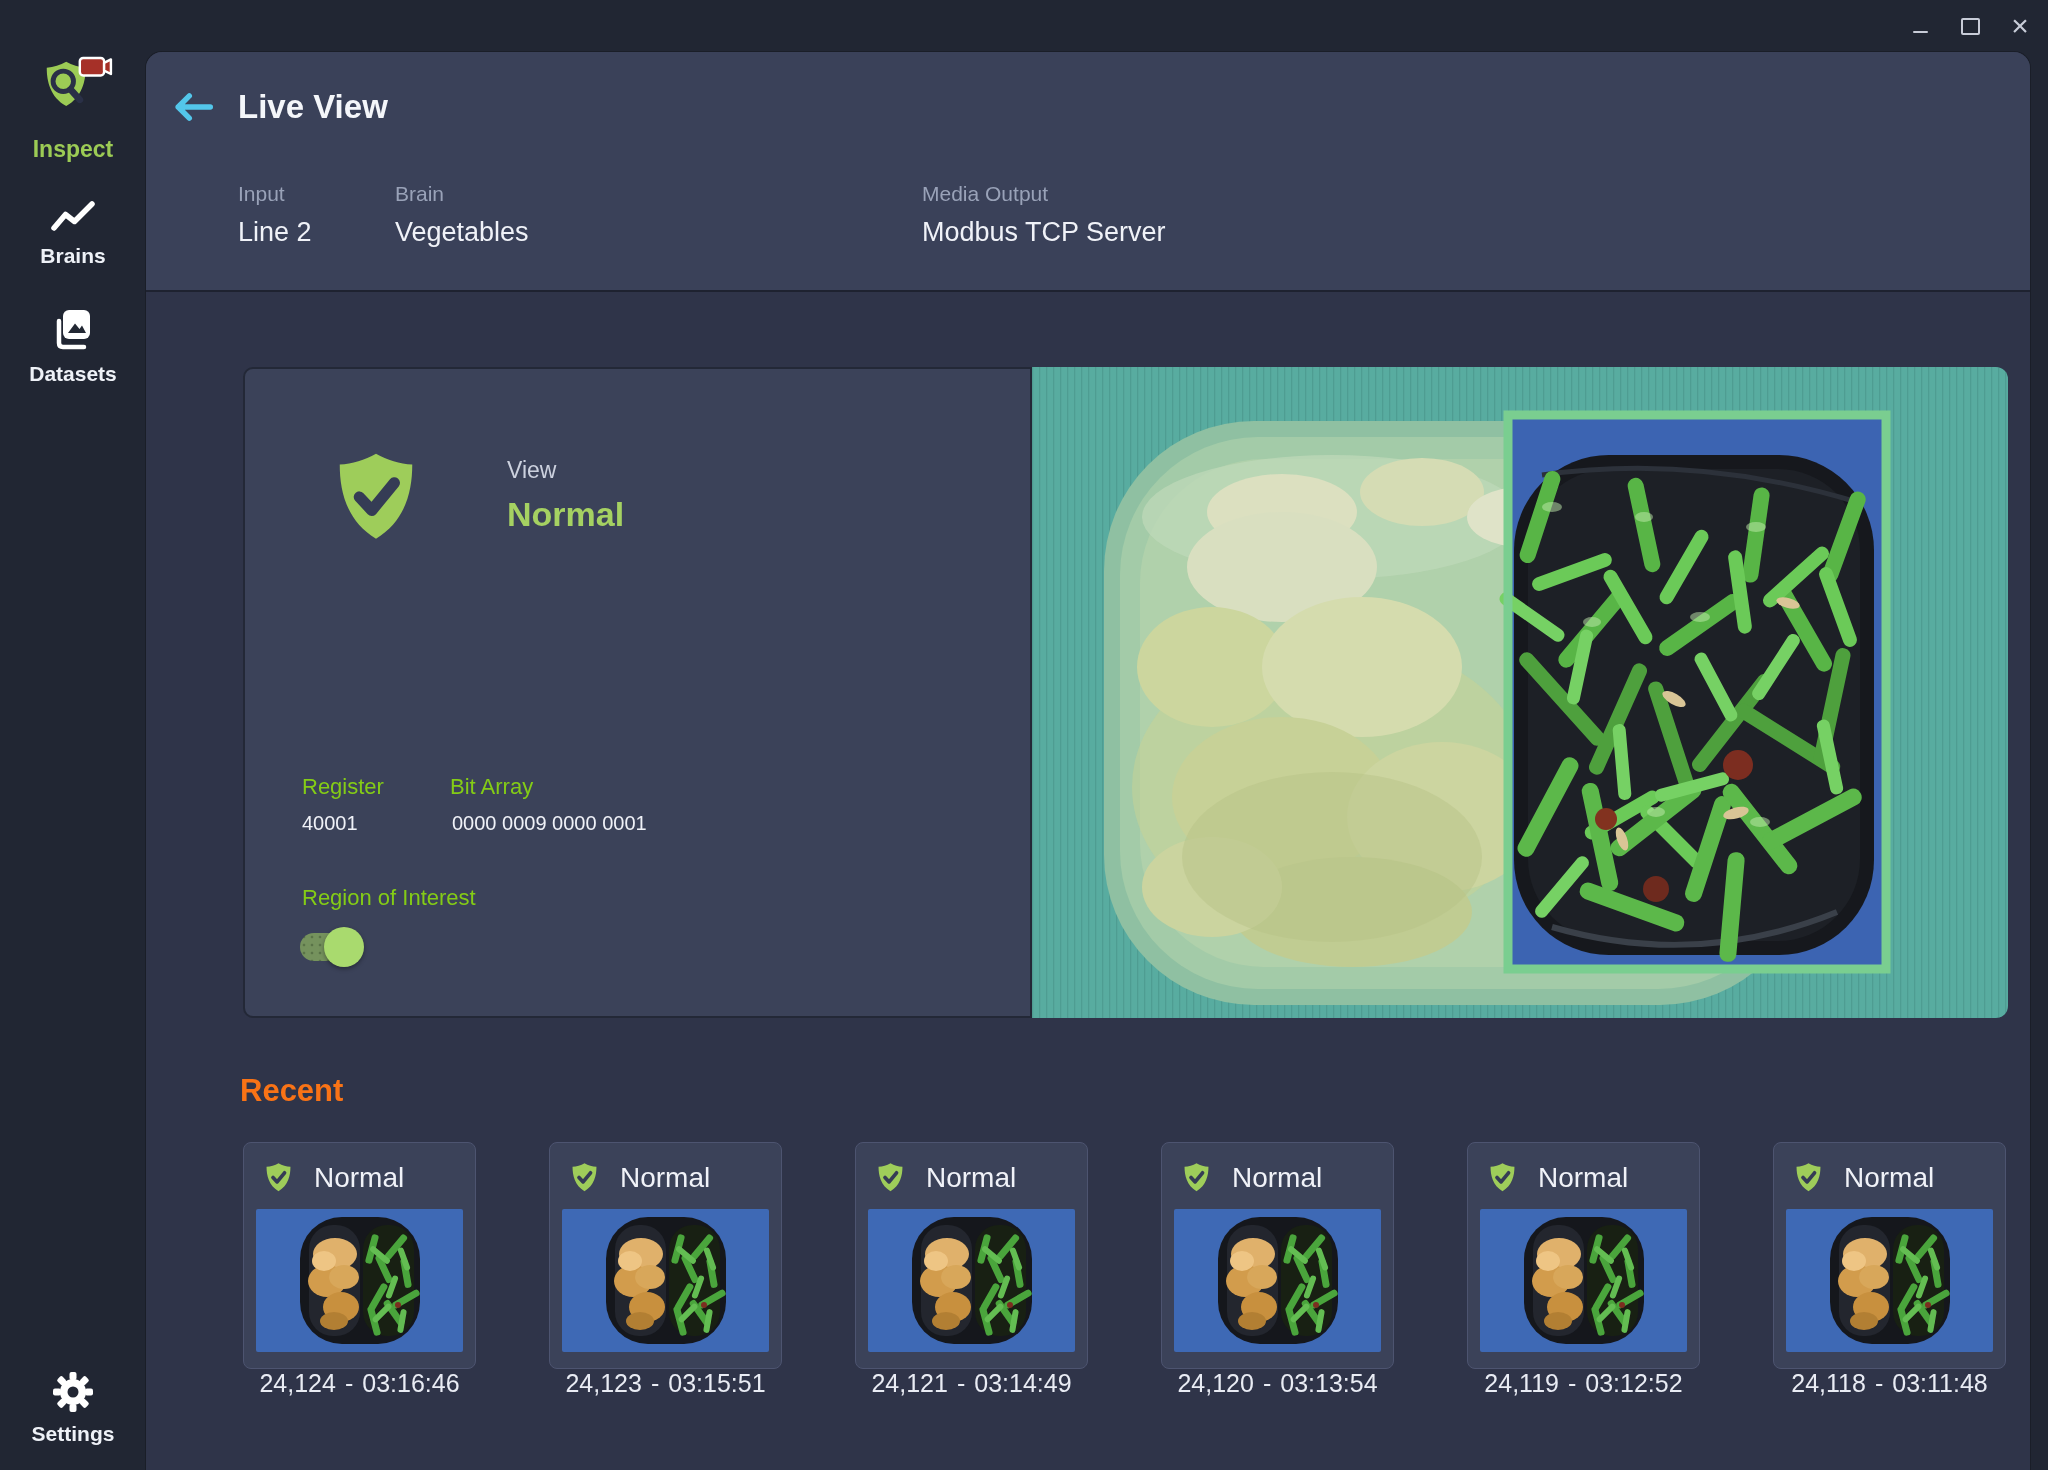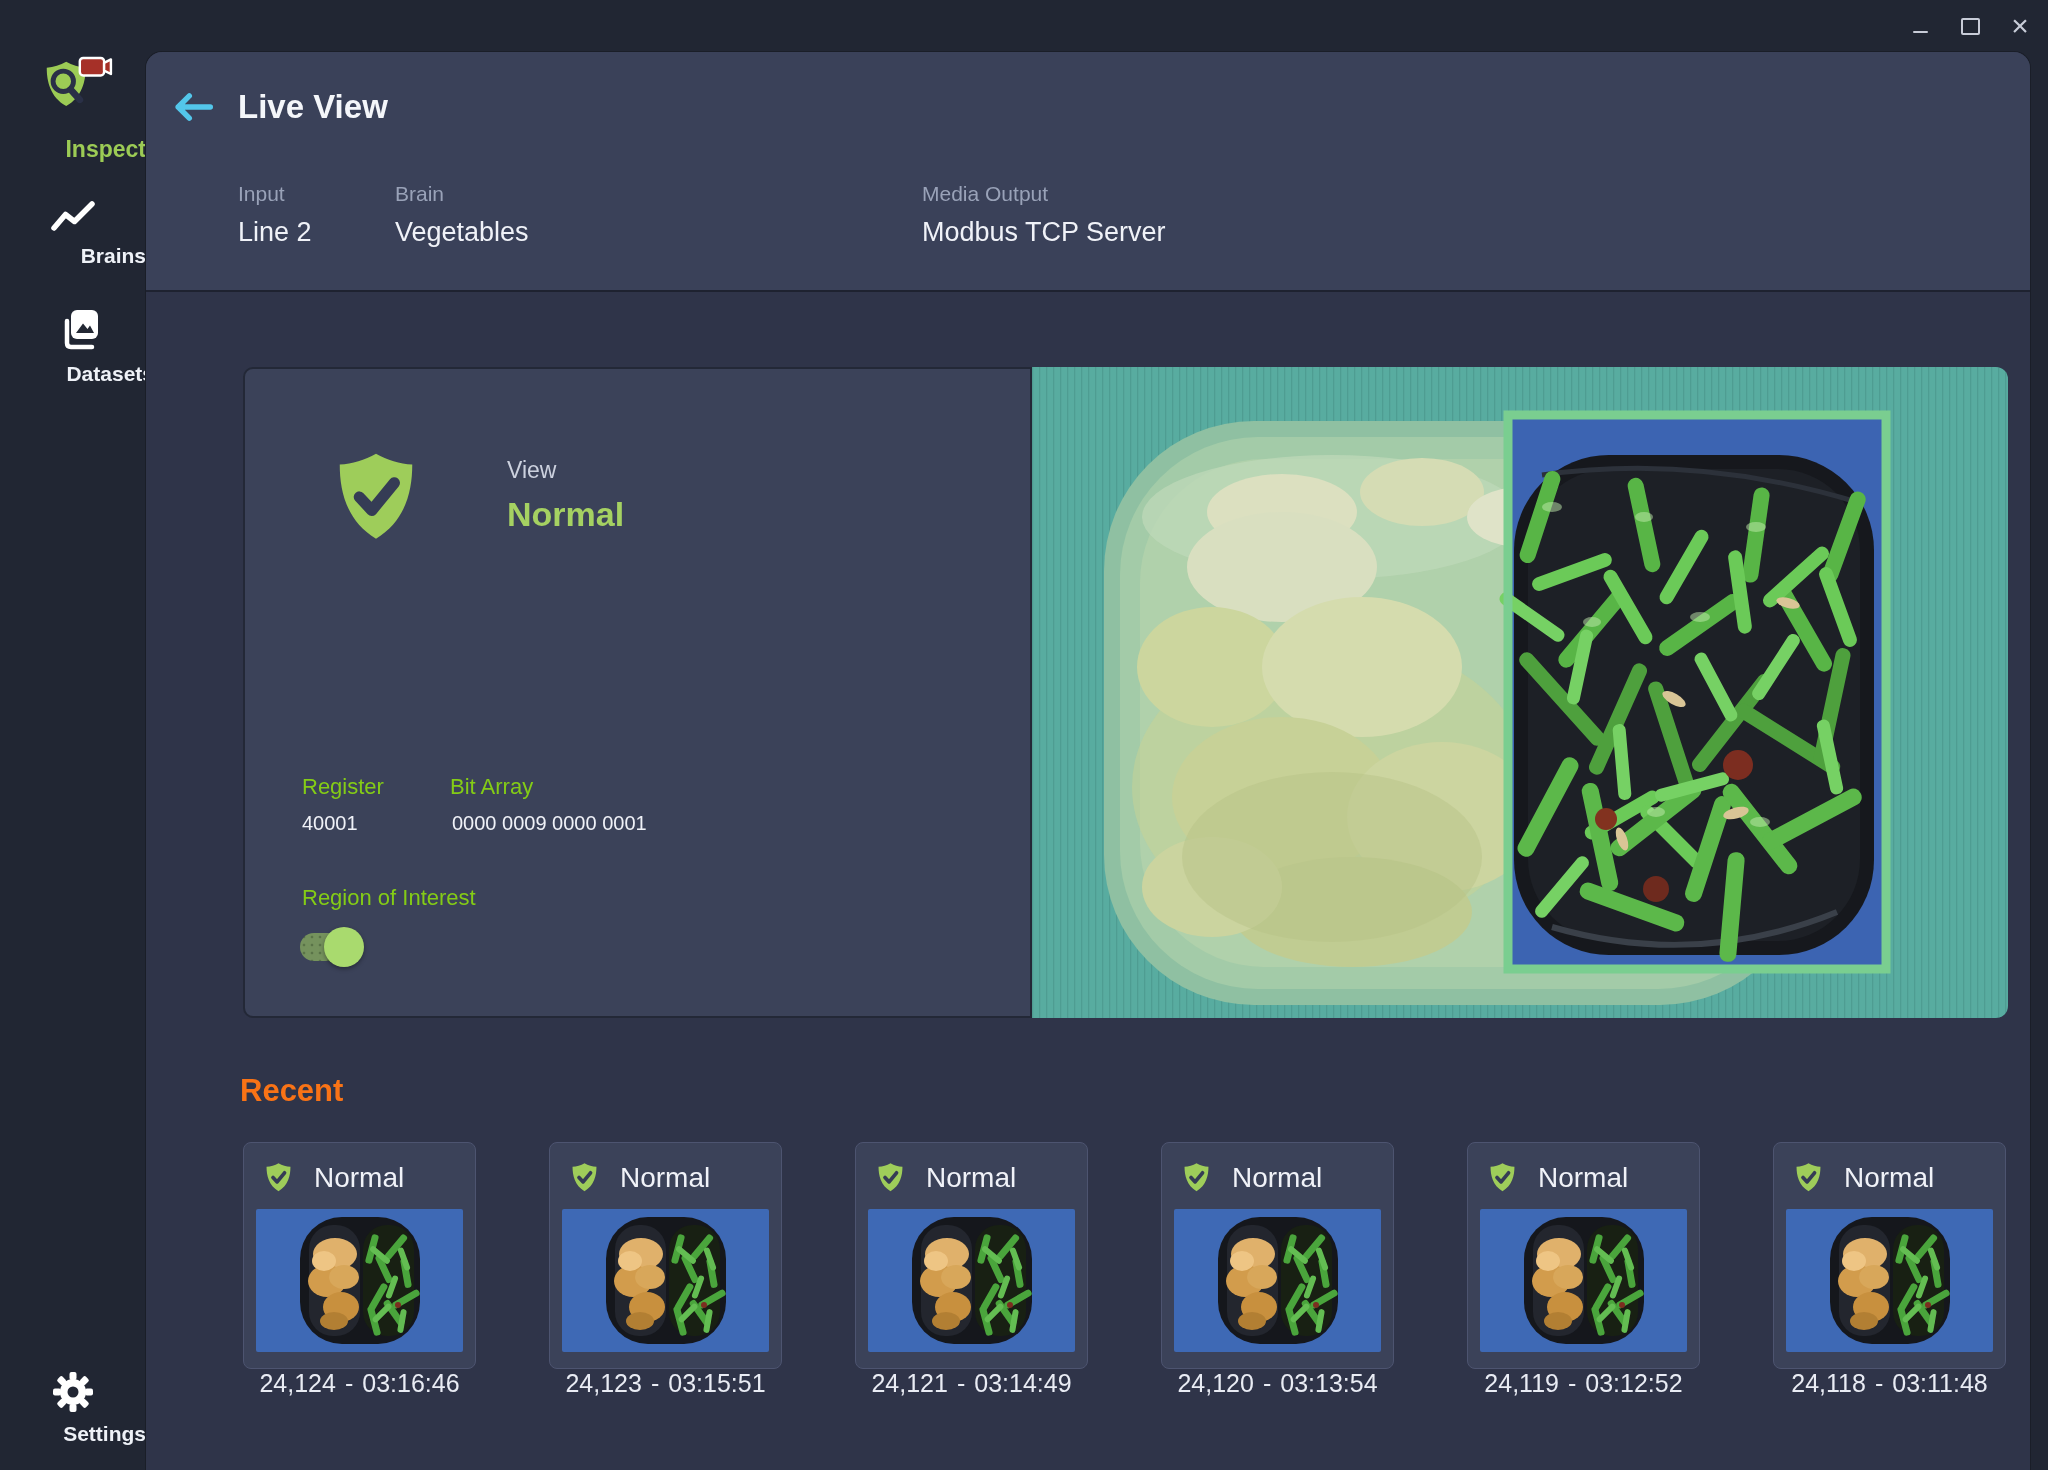--- a/index.html
+++ b/index.html
@@ -8,21 +8,21 @@
   
   .win-controls{position:absolute;top:14px;right:16px;display:flex;align-items:center;gap:26px;z-index:5;}
   .wc{display:flex;align-items:center;justify-content:center;width:24px;height:24px;cursor:pointer;}
   .wc-min-bar{width:15px;height:2.5px;background:#c8ccd8;margin-top:12px;border-radius:1px;}
   .wc-max-box{width:15px;height:13px;border:2.5px solid #c8ccd8;border-radius:2px;}
   .wc-close{color:#c8ccd8;font-size:30px;line-height:24px;}
 
   
   .sidebar{position:absolute;left:0;top:0;width:146px;height:1470px;background:#212633;}
   .side-item{position:absolute;left:0;width:146px;text-align:center;cursor:pointer;}
-  .side-label{display:block;color:#eef1f7;font-size:21px;font-weight:600;margin-top:6px;text-align:right;}
+  .side-label{display:block;color:#eef1f7;font-size:21px;font-weight:600;margin-top:6px;}
   .side-label.green{color:#9ccb55;font-size:23px;font-weight:700;}
 
   
   .panel{position:absolute;left:146px;top:52px;width:1884px;height:1418px;background:#2f3449;
          border-radius:16px 16px 0 0;overflow:hidden;box-shadow:0 0 0 1px #1a1e28;}
   .panel-header{position:absolute;left:0;top:0;width:100%;height:238px;background:#3a4159;border-bottom:2px solid #1e2230;}
   .back-btn{position:absolute;left:26px;top:38px;width:44px;height:44px;cursor:pointer;}
   .page-title{position:absolute;left:92px;top:36px;color:#f4f6fa;font-size:33px;font-weight:700;}
   .hfield{position:absolute;top:130px;}
   .hfield .flabel{display:block;color:#99a2b8;font-size:21px;}
@@ -131,21 +131,21 @@
       <span class="side-label green">Inspect</span>
     </div>
 
     <div class="side-item" style="top:200px;">
       <svg width="46" height="34" viewBox="0 0 46 34">
         <path d="M4 28 L15.5 14.5 L24.5 21.5 L42 4" fill="none" stroke="#ffffff" stroke-width="5.5" stroke-linecap="round" stroke-linejoin="round"></path>
       </svg>
       <span class="side-label">Brains</span>
     </div>
 
-    <div class="side-item" style="top:308px;padding-left:8px;">
+    <div class="side-item" style="top:308px;">
       <svg width="42" height="44" viewBox="0 0 42 44">
         <path d="M7 13 L7 35 Q7 39 11 39 L32 39" fill="none" stroke="#ffffff" stroke-width="4.5" stroke-linecap="round"></path>
         <rect x="11" y="2" width="27" height="29" rx="6" fill="#ffffff"></rect>
         <path d="M16 25 L23 15.5 L27.5 21 L30 17.5 L34 25 Z" fill="#232834"></path>
       </svg>
       <span class="side-label">Datasets</span>
     </div>
 
     <div class="side-item" style="top:1372px;">
       <svg width="40" height="40" viewBox="0 0 40 40">

